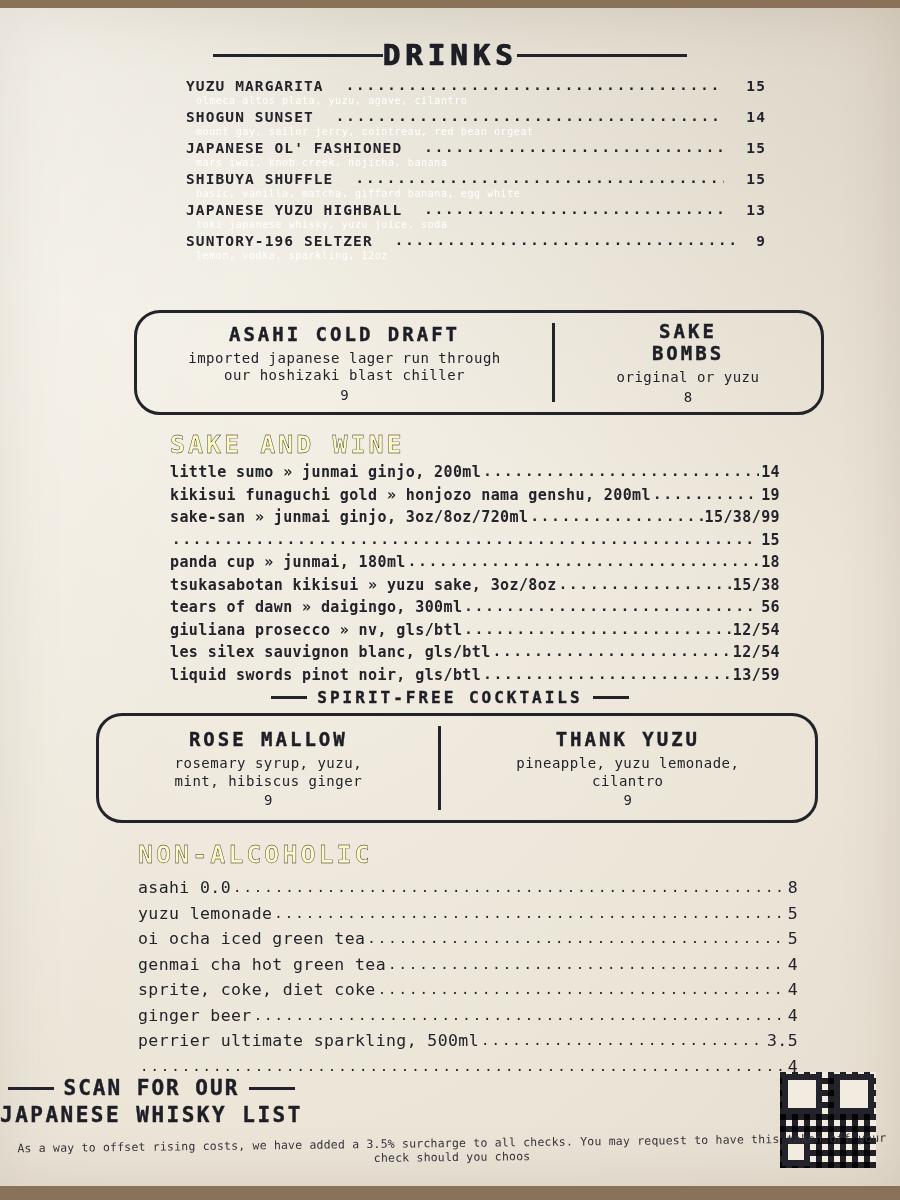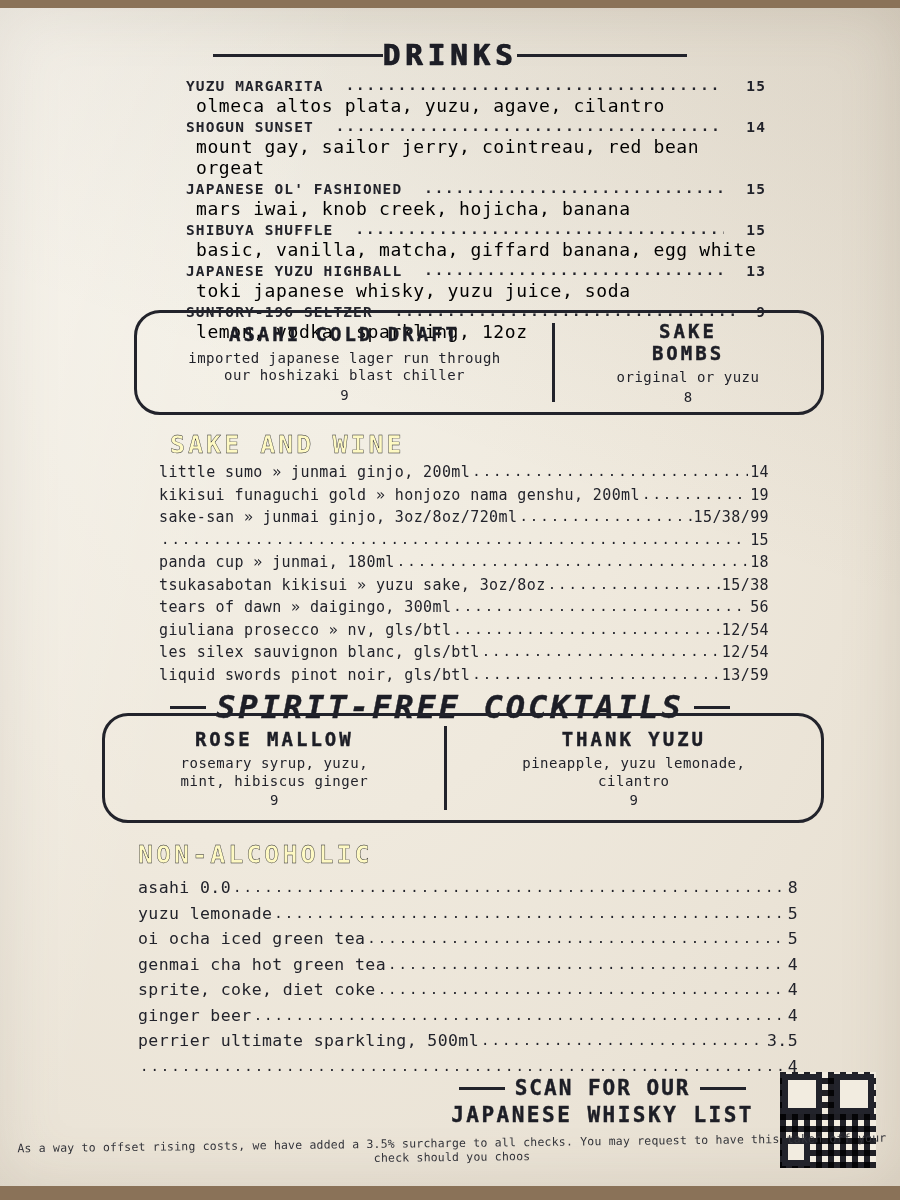--- a/index.html
+++ b/index.html
@@ -69,22 +69,22 @@
     margin: 0 2px;
     overflow: hidden;
     white-space: nowrap;
     color: #22232b;
     font-size: 14px;
     letter-spacing: 2px;
     transform: translateY(-1px);
   }
   .ck-price { white-space: nowrap; font-weight: bold; }
   .ck-desc {
-    font-size: 18px; letter-spacing: 0.6px;
-    margin: 1px 0 0 10px; color: #000000;
+    font-size: 10px; letter-spacing: 0.6px;
+    margin: 1px 0 0 10px; color: #ffffff;
   }
 
   
   .boxrow {
     position: absolute;
     border: 3px solid #22232b;
     border-radius: 26px;
     display: flex;
   }
   .boxrow .cell {
@@ -98,56 +98,56 @@
   .box-title {
     font-size: 19px; font-weight: bold; letter-spacing: 3px;
     margin-bottom: 5px;
   }
   .box-desc { font-size: 14px; letter-spacing: 0.5px; line-height: 1.25; }
   .box-price { font-size: 14px; margin-top: 2px; }
 
   #asahi-box { top: 310px; left: 134px; width: 690px; height: 105px; }
   #asahi-box .cell.wide { flex: 0 0 415px; }
 
-  #sf-box { top: 713px; left: 102px; width: 722px; height: 110px; }
+  #sf-box { top: 713px; left: 96px; width: 722px; height: 110px; }
 
   
   .sect-title {
     position: absolute;
     font-size: 25px; font-weight: bold; letter-spacing: 3px;
     color: #fef9c3;
   }
   #sake-title { top: 430px; left: 170px; }
   #na-title { top: 840px; left: 138px; }
 
   .sf-hdr {
     position: absolute; top: 688px; left: 0; width: 900px;
     display: flex; align-items: center; justify-content: center; gap: 10px;
   }
-  .sf-hdr .t { font-size: 32px; letter-spacing: 3px; font-style: italic; }
+  .sf-hdr .t { font-size: 16px; letter-spacing: 3px; }
   .sf-hdr .rule { height: 3px; background: #22232b; width: 36px; }
 
   
   .leaders { position: absolute; }
-  #sake-list { top: 463px; left: 159px; width: 610px; }
+  #sake-list { top: 463px; left: 170px; width: 610px; font-weight: bold; }
   #na-list { top: 878px; left: 138px; width: 660px; }
   .ld {
     display: flex; align-items: baseline;
     font-size: 15px; letter-spacing: 0.4px;
     color: #22232b;
     margin-bottom: 4.5px;
   }
   #na-list .ld { font-size: 16.5px; margin-bottom: 6.5px; }
   .ld-name { white-space: nowrap; }
   .ld-price { white-space: nowrap; }
 
   
   .scan {
     position: absolute; top: 1072px; left: 0; width: 876px;
-    display: flex; justify-content: flex-end; align-items: flex-start; gap: 26px;
+    display: flex; justify-content: space-between; align-items: flex-start; gap: 26px;
   }
   .scan-text { text-align: center; padding-top: 4px; }
   .scan-l1 {
     display: flex; align-items: center; justify-content: center; gap: 10px;
     font-size: 21px; font-weight: bold; letter-spacing: 2.5px;
   }
   .scan-l1 .rule { height: 3px; background: #22232b; width: 46px; }
   .scan-l2 { font-size: 21px; font-weight: bold; letter-spacing: 2.5px; margin-top: 3px; }
   .qr {
     width: 96px; height: 96px;

